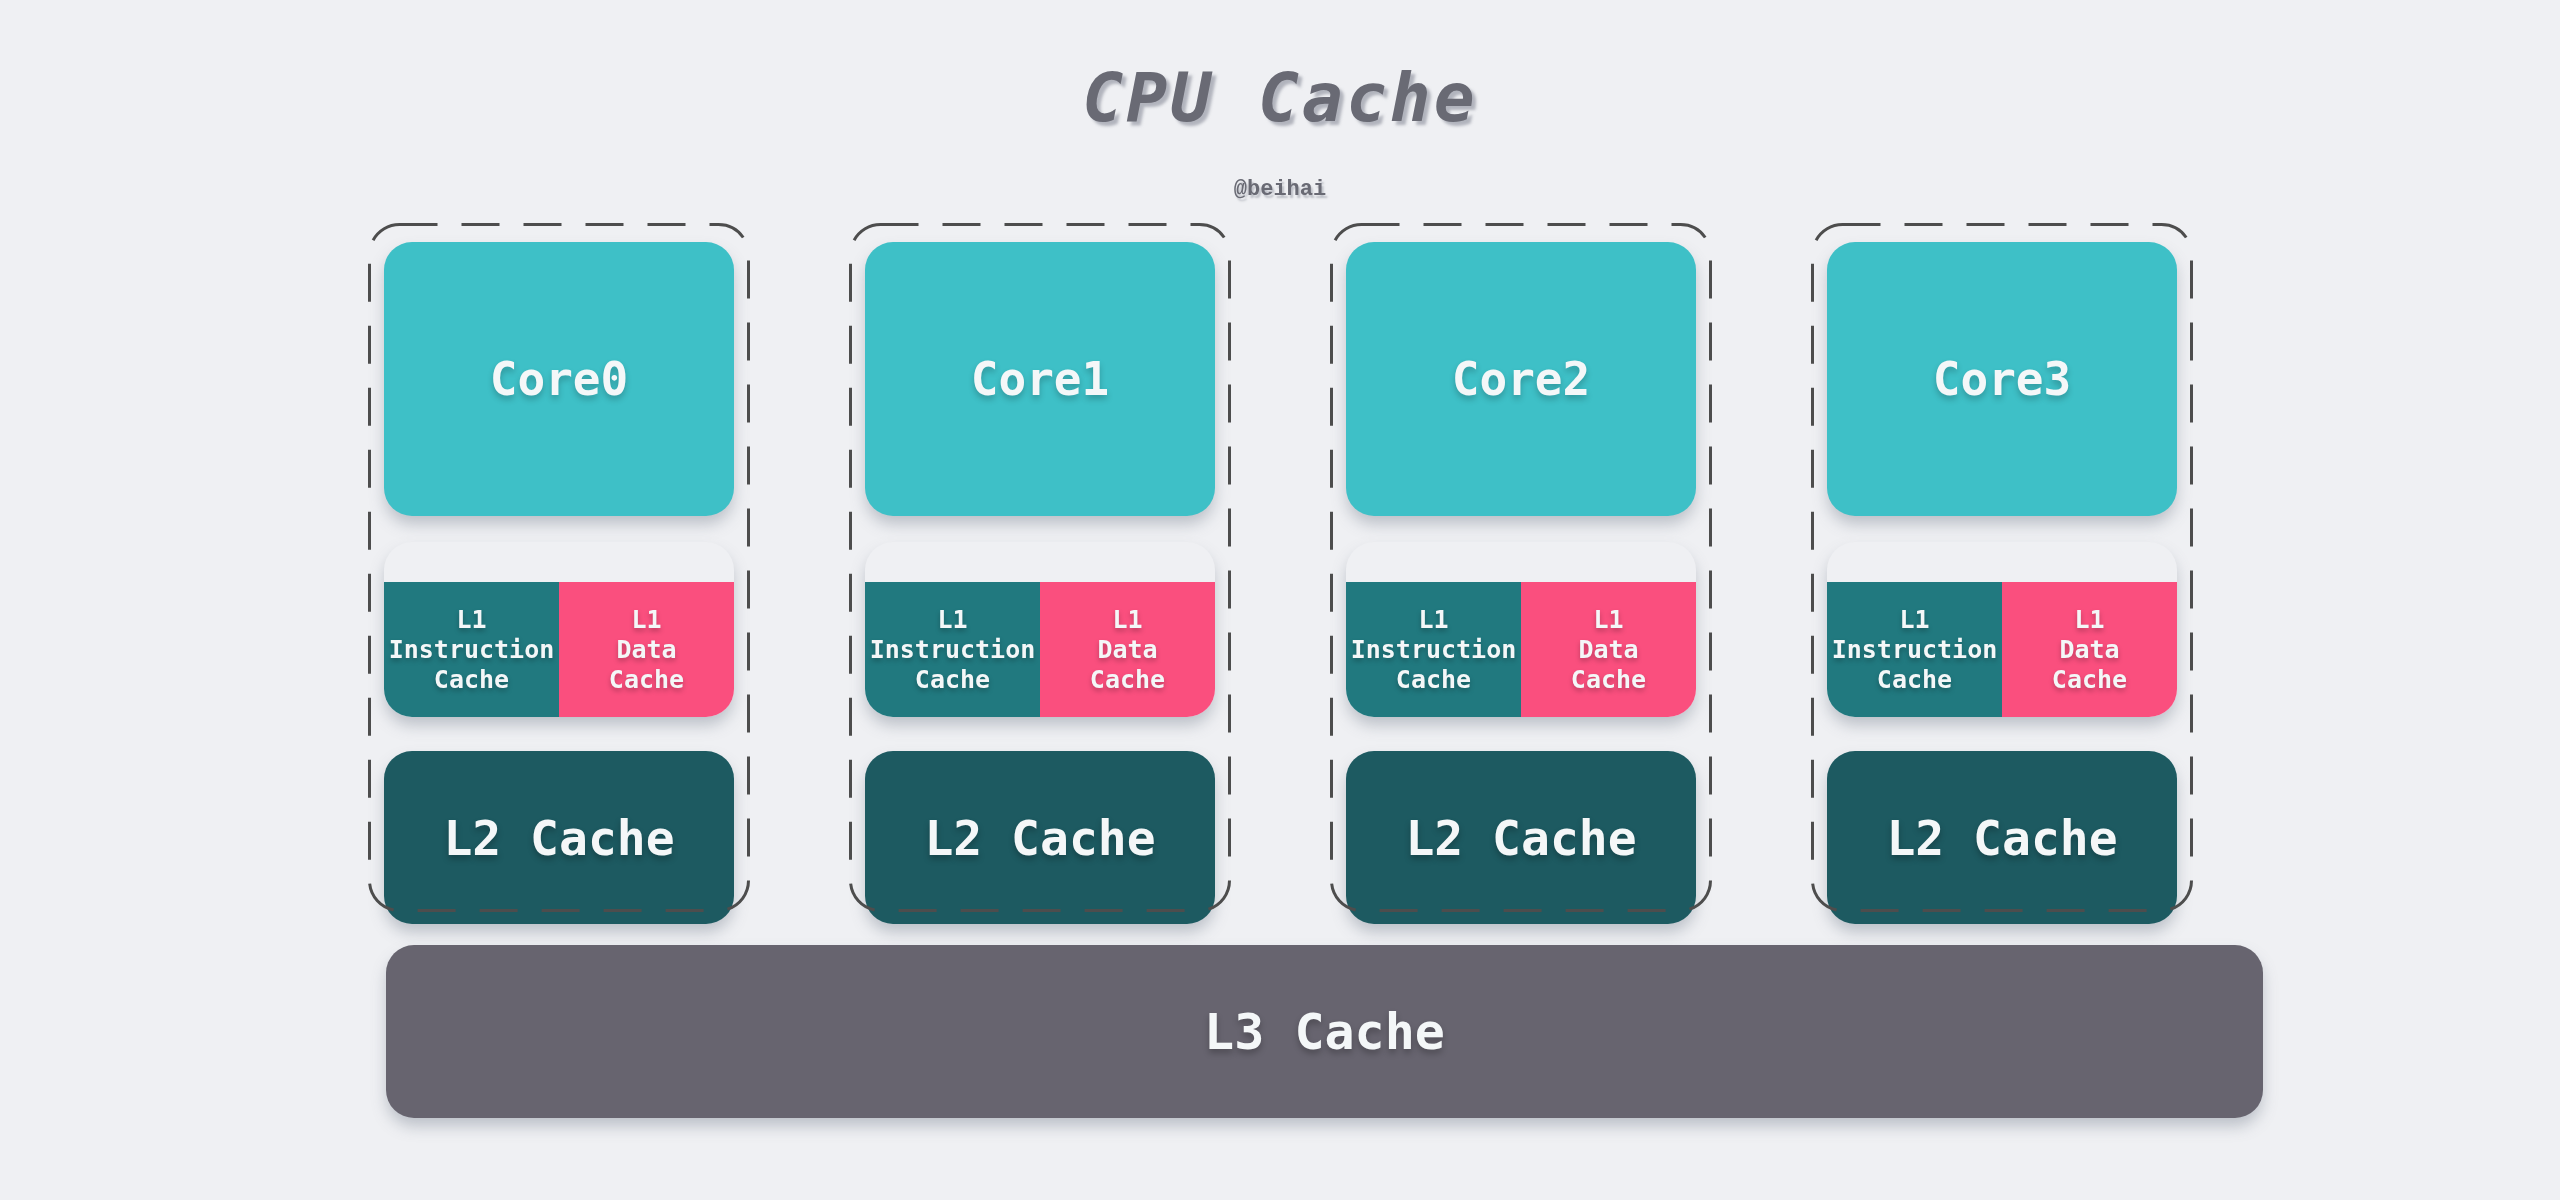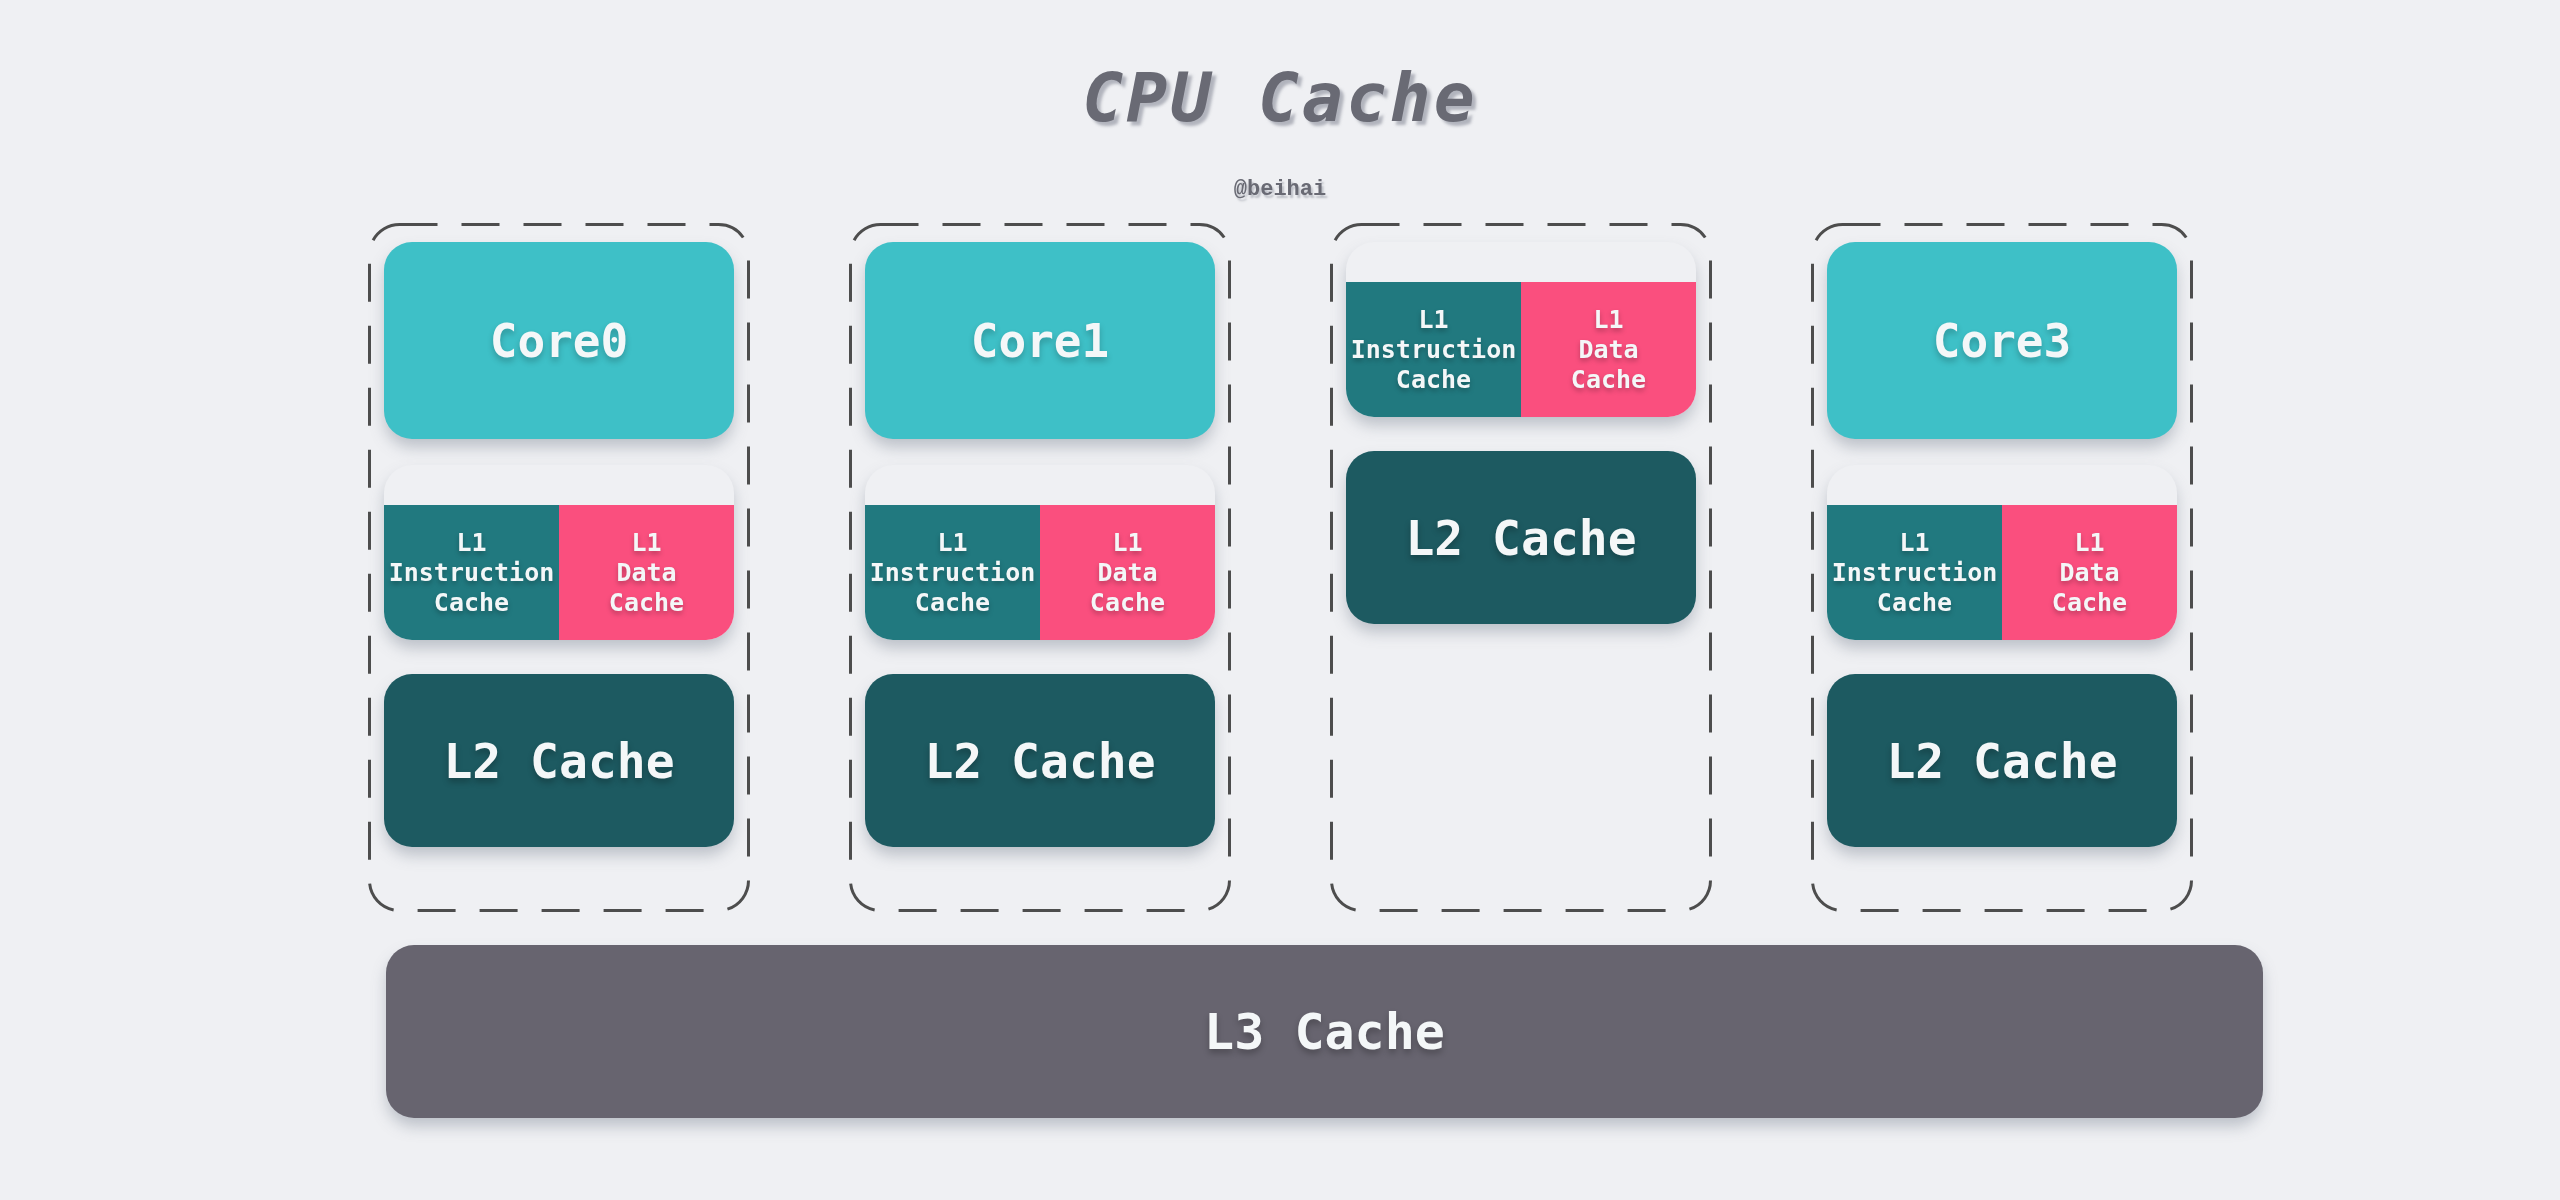--- a/index.html
+++ b/index.html
@@ -54,21 +54,21 @@
   .dash rect{
     fill:none;
     stroke:var(--dashed-border);
     stroke-width:3;
     stroke-dasharray:38 24;
   }
   .box-shadow{
     box-shadow:0 9px 15px -1px rgba(92,102,120,0.35);
   }
   .core-box{
-    height:197px; margin-bottom:26px;
+    height:274px; margin-bottom:26px;
     border-radius:28px;
     background:var(--core);
     display:flex; align-items:center; justify-content:center;
     font-size:46px; font-weight:bold;
     color:var(--box-text);
     text-shadow:0 4px 6px rgba(0,0,0,0.22);
   }
   .l1-box{
     height:175px; margin-bottom:34px;
     border-radius:28px; overflow:hidden;
@@ -162,20 +162,23 @@
     </div>
     <div class="l2-box box-shadow">
       <span>L2 Cache</span>
     </div>
   </div>
 
   <div class="col">
     <svg class="dash" width="382" height="689" viewBox="0 0 382 689" aria-hidden="true">
         <rect x="1.5" y="1.5" width="379" height="686" rx="30" ry="30"></rect>
       </svg>
+    <div class="core-box box-shadow">
+      <span>Core2</span>
+    </div>
     <div class="l1-box box-shadow">
       <div class="l1-half l1-i">
         <span class="l1-label">L1
 Instruction
 Cache</span>
       </div>
       <div class="l1-half l1-d">
         <span class="l1-label">L1
 Data
 Cache</span>

